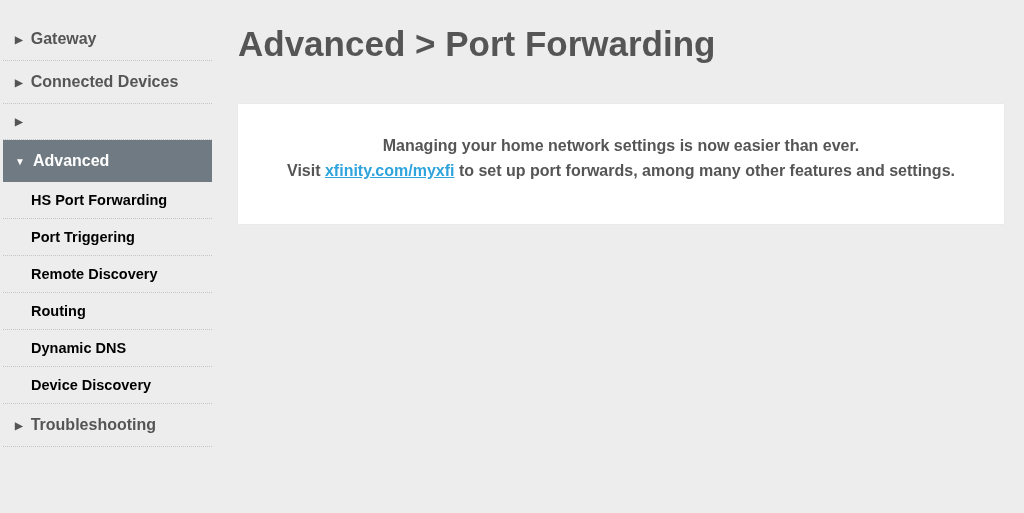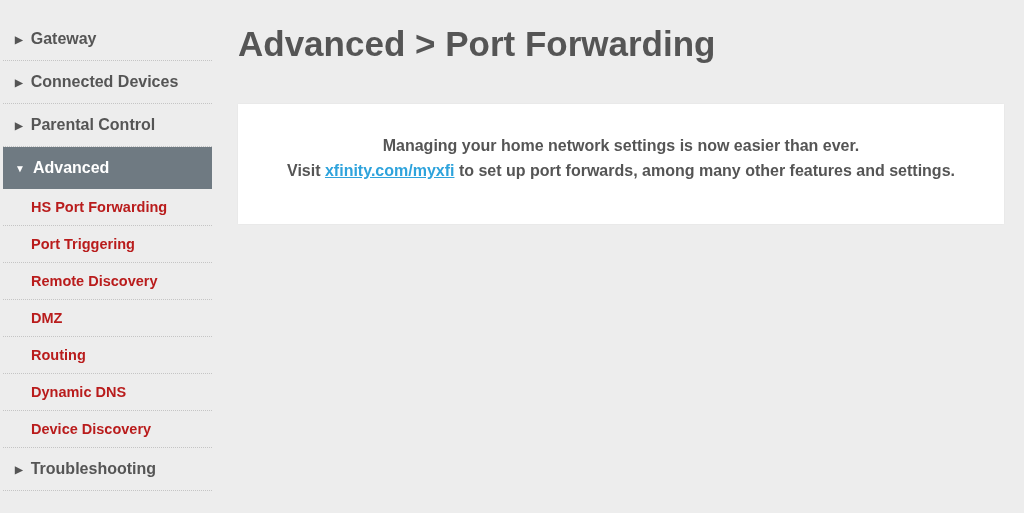--- a/index.html
+++ b/index.html
@@ -42,21 +42,21 @@
       color: #fff;
     }
     .sub-nav {
       padding: 0;
     }
     .sub-item {
       padding: 10px 10px 10px 28px;
       border-bottom: 1px dotted #c5c5c5;
       font-size: 14.5px;
       font-weight: bold;
-      color: #b91c1c;
+      color: #000000;
       cursor: pointer;
     }
     .sub-item.current {
       color: #2ea3dc;
     }
     .main {
       flex: 1;
       padding: 24px 20px 20px 26px;
     }
     .page-title {
@@ -90,38 +90,34 @@
   <div class="nav-top">
     <span class="caret">▶</span>
     <span>Gateway</span>
   </div>
   <div class="nav-top">
     <span class="caret">▶</span>
     <span>Connected Devices</span>
   </div>
   <div class="nav-top">
     <span class="caret">▶</span>
-    <span>Parental Control</span>
   </div>
   <div class="nav-top active">
     <span class="caret">▼</span>
     <span>Advanced</span>
   </div>
   <div class="sub-nav">
     <div class="sub-item">
       <span>HS Port Forwarding</span>
     </div>
     <div class="sub-item">
       <span>Port Triggering</span>
     </div>
     <div class="sub-item">
       <span>Remote Discovery</span>
-    </div>
-    <div class="sub-item">
-      <span>DMZ</span>
     </div>
     <div class="sub-item">
       <span>Routing</span>
     </div>
     <div class="sub-item">
       <span>Dynamic DNS</span>
     </div>
     <div class="sub-item">
       <span>Device Discovery</span>
     </div>

